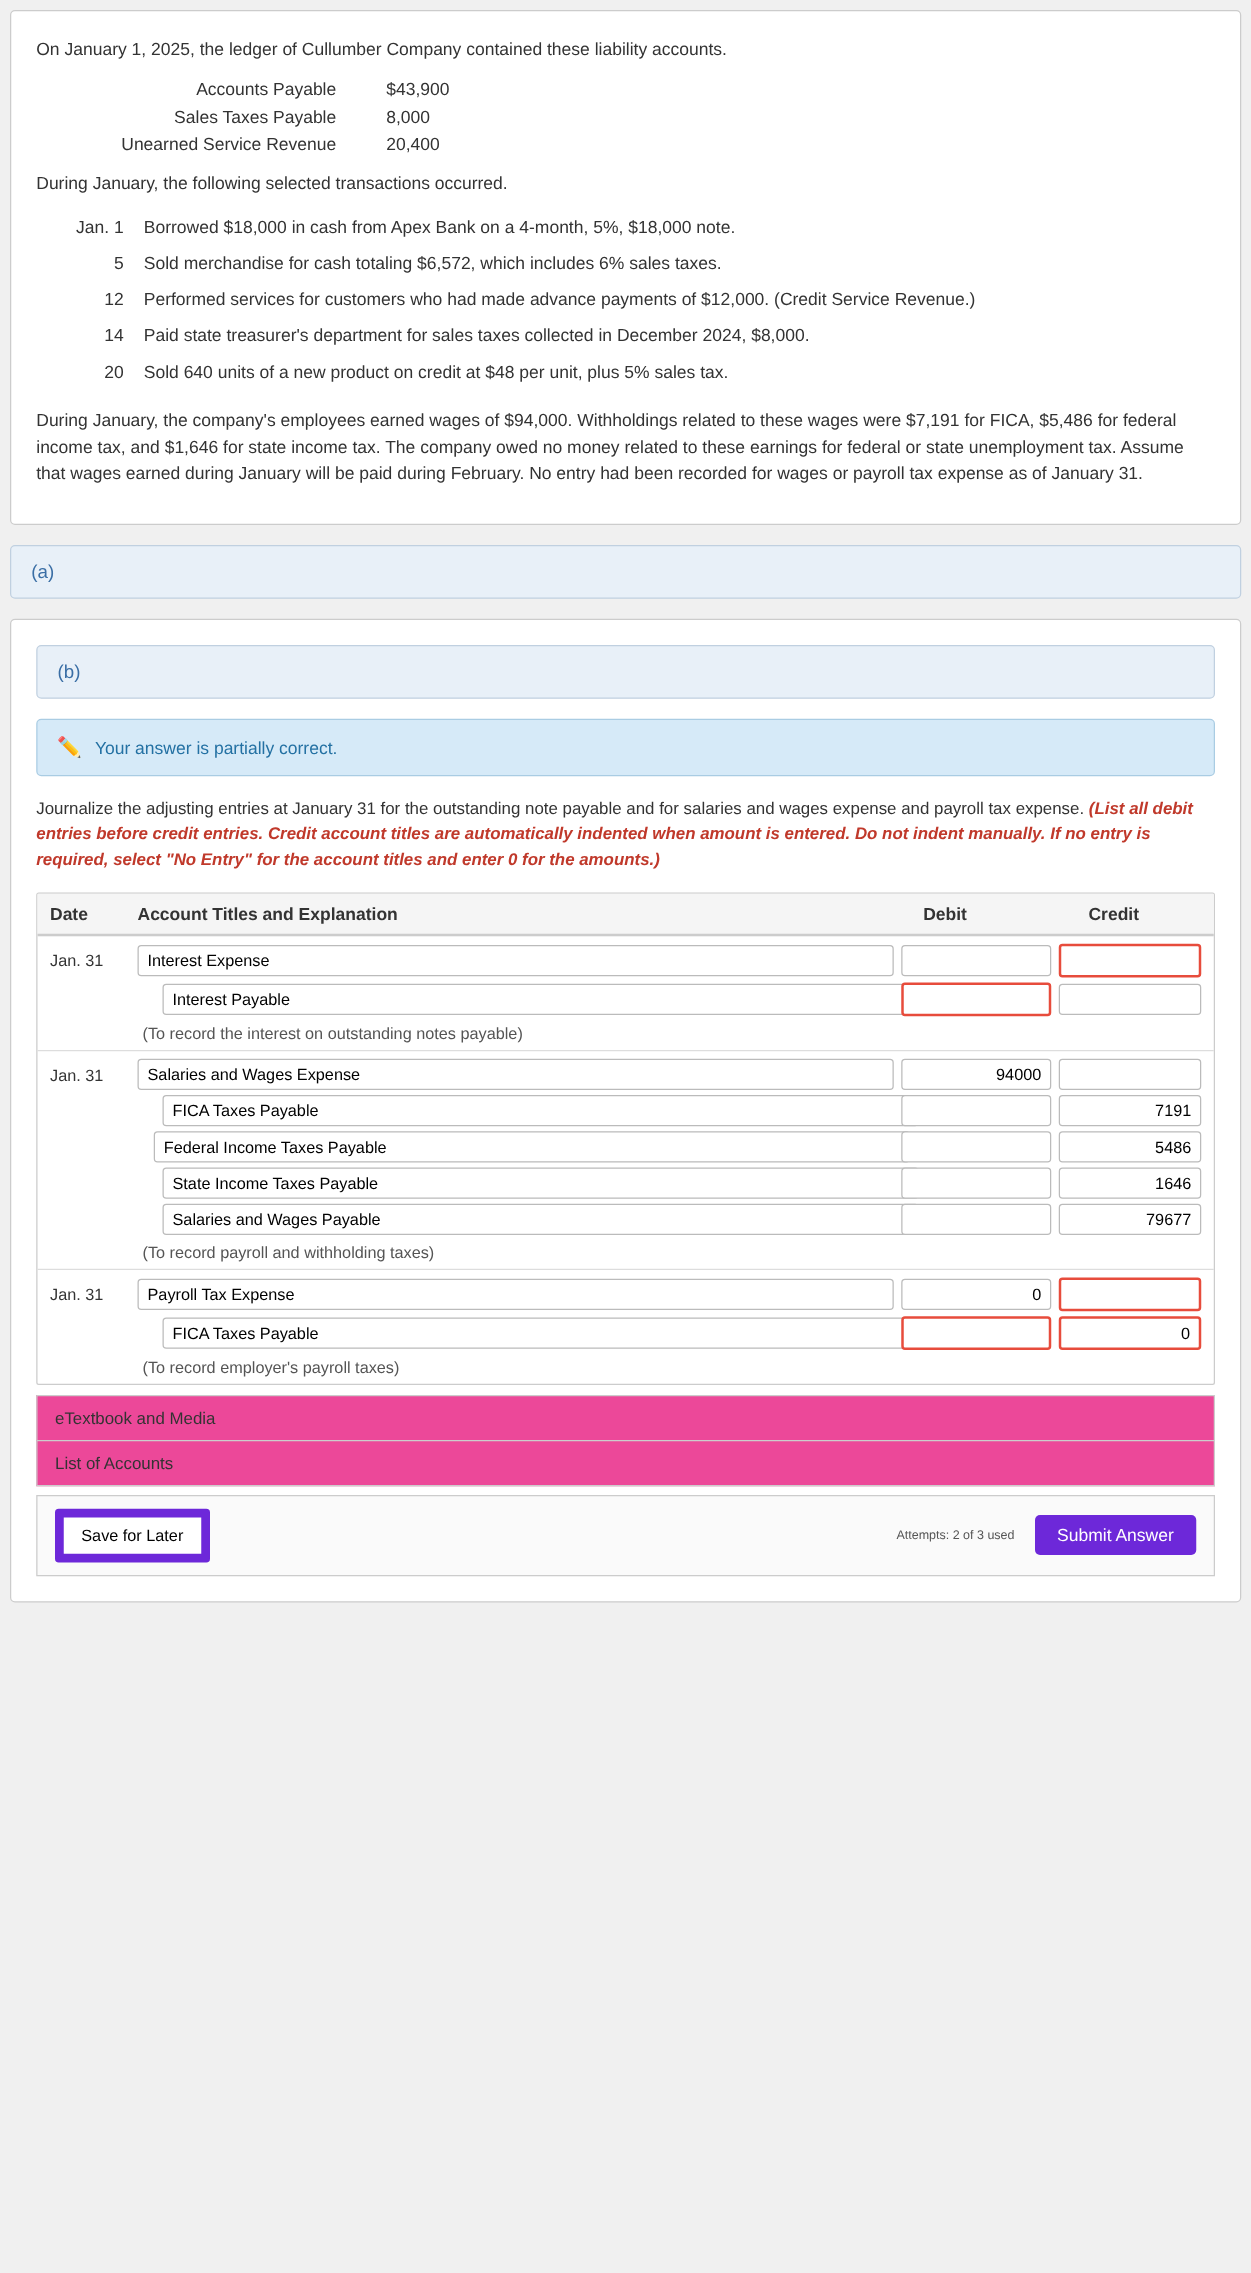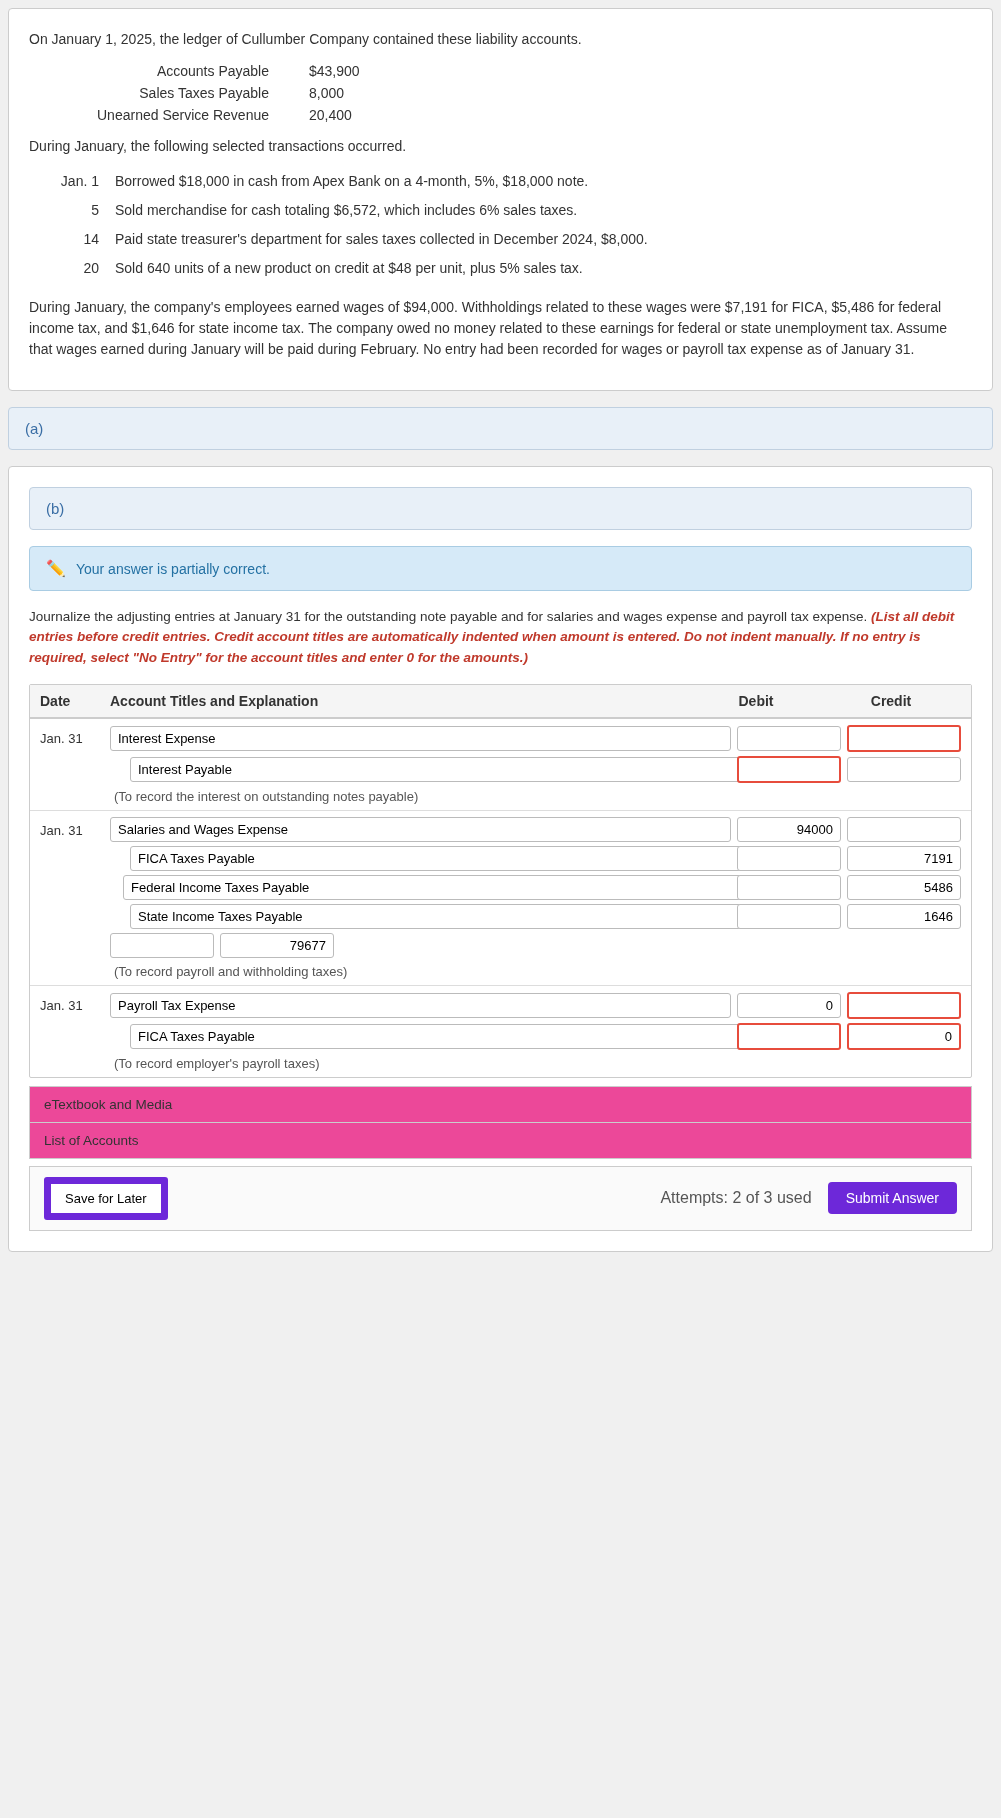--- a/index.html
+++ b/index.html
@@ -131,21 +131,21 @@
     }
     .je-line {
       display: flex;
       align-items: center;
       gap: 6px;
     }
     .je-line-account {
       flex: 1;
     }
     .je-line-debit {
-      width: 104px;
+      width: 120px;
     }
     .je-line-credit {
       width: 114px;
     }
     .je-note {
       font-size: 13px;
       color: #555;
       padding-left: 4px;
       padding-top: 2px;
     }
@@ -199,21 +199,21 @@
     .submit-btn {
       background: #6d28d9;
       color: #fff;
       border: none;
       padding: 8px 18px;
       font-size: 14px;
       border-radius: 4px;
       cursor: pointer;
     }
     .attempts-text {
-      font-size: 16px;
+      font-size: 10px;
       color: #555;
     }
   </style>
 </head>
 <body>
 
 <div class="page-wrapper">
 
   <div class="card">
     <div class="problem-text">
@@ -239,20 +239,24 @@
 
       <div class="transactions">
 
       <div class="transaction-row">
             <span class="transaction-date">Jan. 1</span>
             <span class="transaction-desc">Borrowed $18,000 in cash from Apex Bank on a 4-month, 5%, $18,000 note.</span>
           </div>
           <div class="transaction-row">
             <span class="transaction-date">5</span>
             <span class="transaction-desc">Sold merchandise for cash totaling $6,572, which includes 6% sales taxes.</span>
+          </div>
+          <div class="transaction-row">
+            <span class="transaction-date">12</span>
+            <span class="transaction-desc">Performed services for customers who had made advance payments of $12,000. (Credit Service Revenue.)</span>
           </div>
           <div class="transaction-row">
             <span class="transaction-date">14</span>
             <span class="transaction-desc">Paid state treasurer's department for sales taxes collected in December 2024, $8,000.</span>
           </div>
           <div class="transaction-row">
             <span class="transaction-date">20</span>
             <span class="transaction-desc">Sold 640 units of a new product on credit at $48 per unit, plus 5% sales tax.</span>
           </div>
         </div>
@@ -323,20 +327,21 @@
                 <div class="je-line-account"><input type="text" value="Federal Income Taxes Payable" style="margin-left: 13px;"></div>
                 <div class="je-line-debit"><input type="text" style="text-align: right;"></div>
                 <div class="je-line-credit"><input type="text" value="5486" style="text-align: right;"></div>
               </div>
               <div class="je-line">
                 <div class="je-line-account"><input type="text" value="State Income Taxes Payable" style="margin-left: 20px;"></div>
                 <div class="je-line-debit"><input type="text" style="text-align: right;"></div>
                 <div class="je-line-credit"><input type="text" value="1646" style="text-align: right;"></div>
               </div>
               <div class="je-line">
+                <div class="je-line-account"><input type="text" value="Salaries and Wages Payable" style="margin-left: 20px;"></div>
                 <div class="je-line-debit"><input type="text" style="text-align: right;"></div>
                 <div class="je-line-credit"><input type="text" value="79677" style="text-align: right;"></div>
               </div>
               <div class="je-note">(To record payroll and withholding taxes)</div>
             </div>
           </div>
           <div class="journal-entry">
             <div class="je-date">Jan. 31</div>
             <div class="je-lines">
               <div class="je-line">

